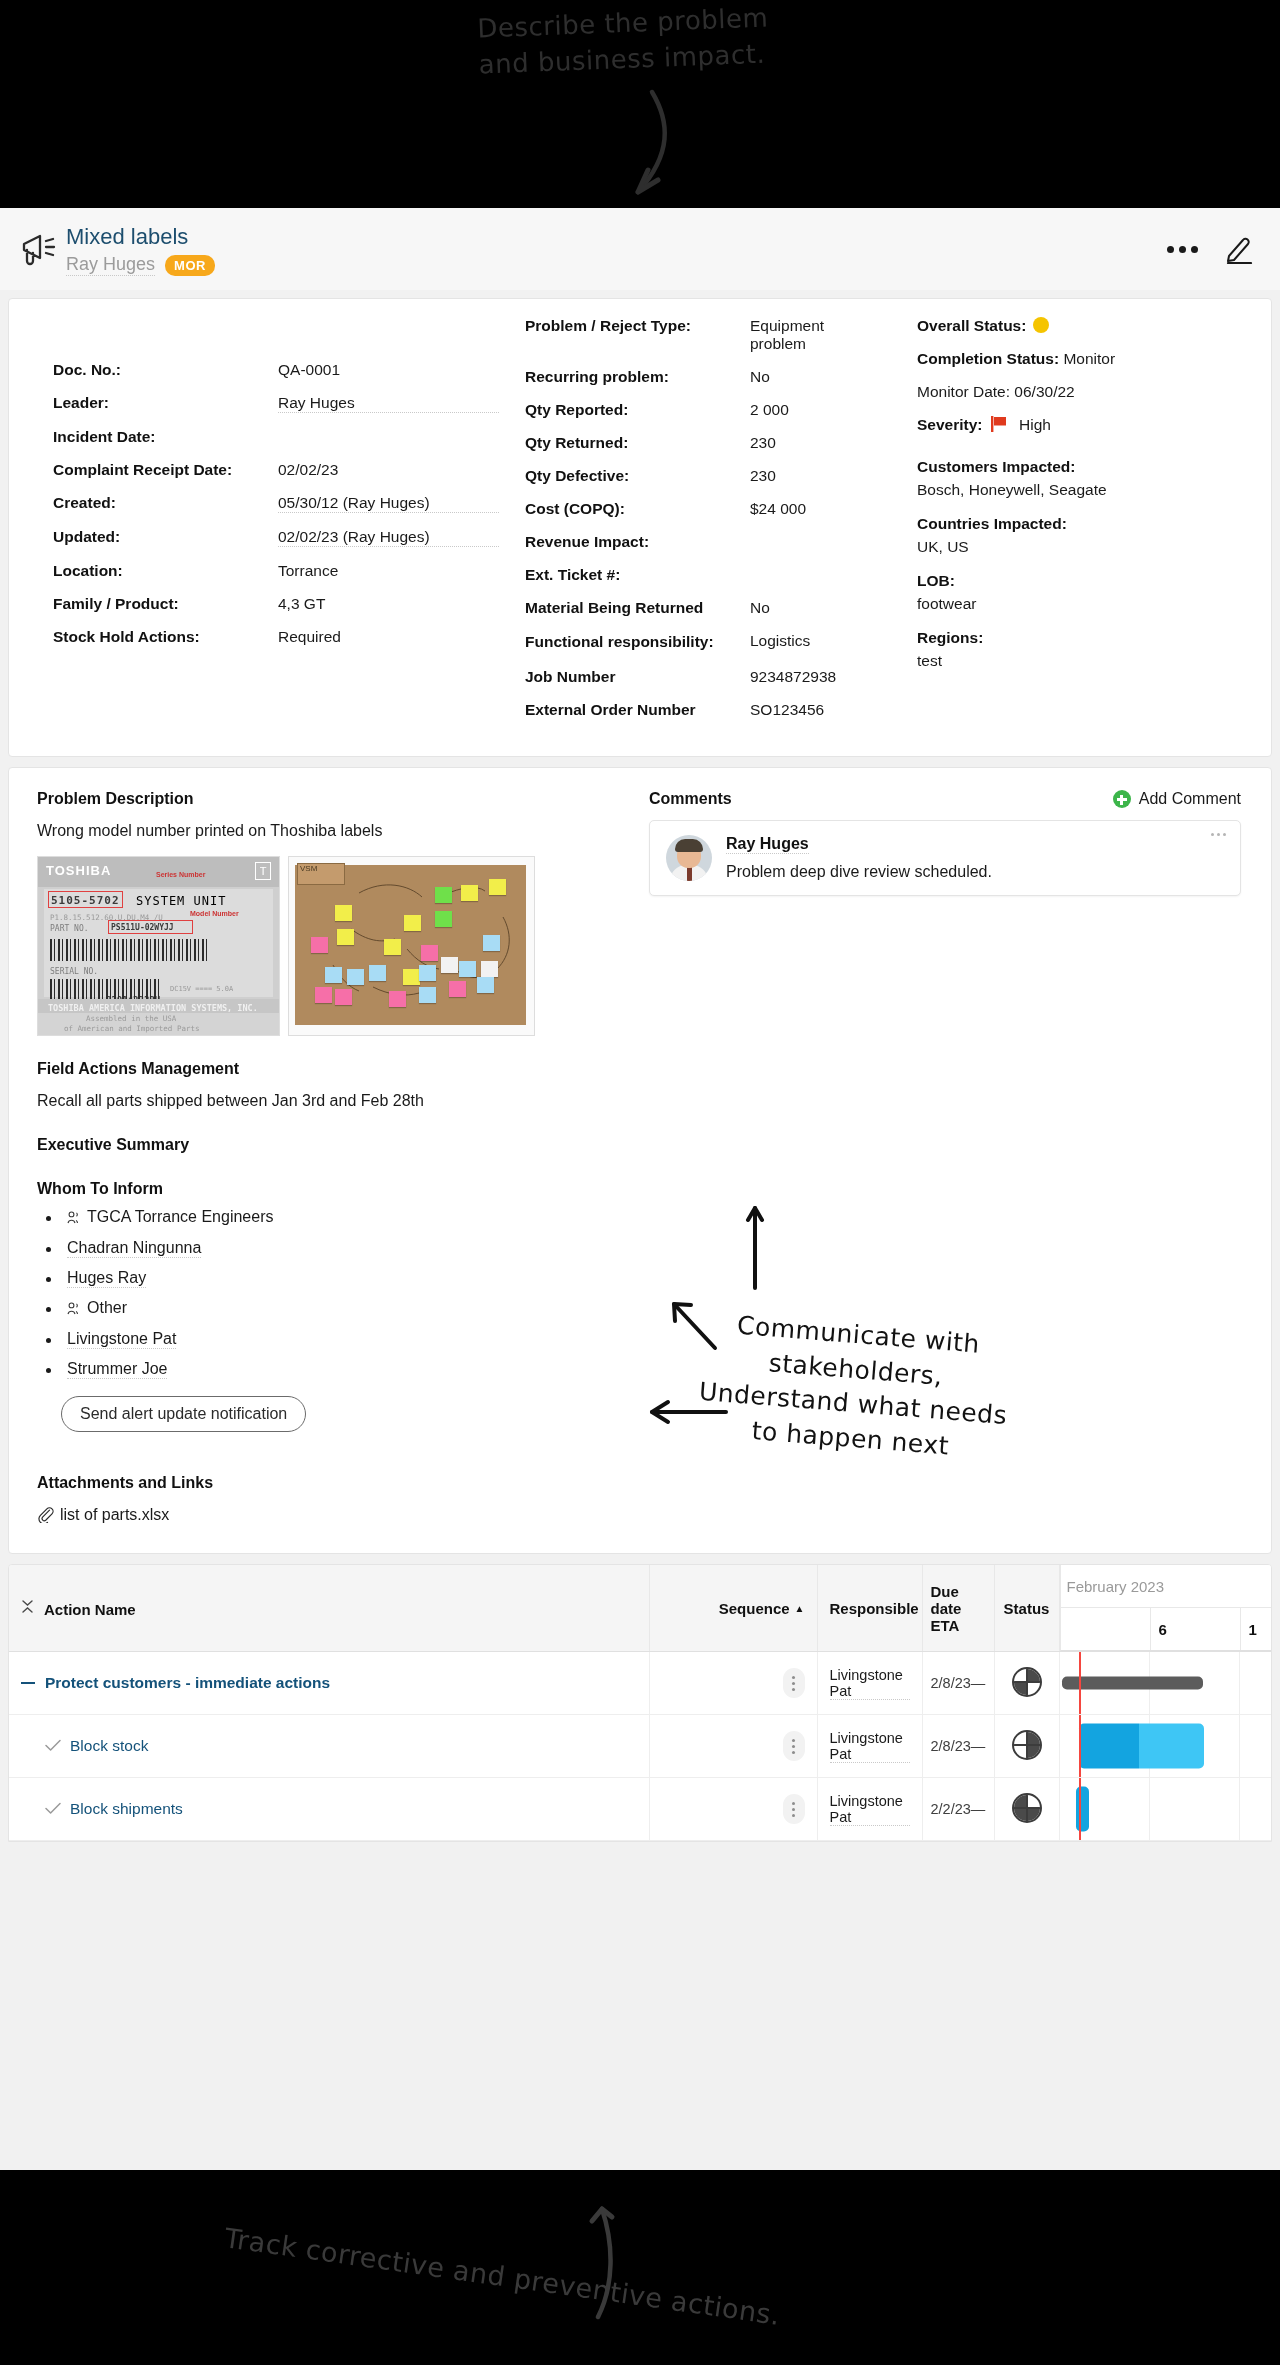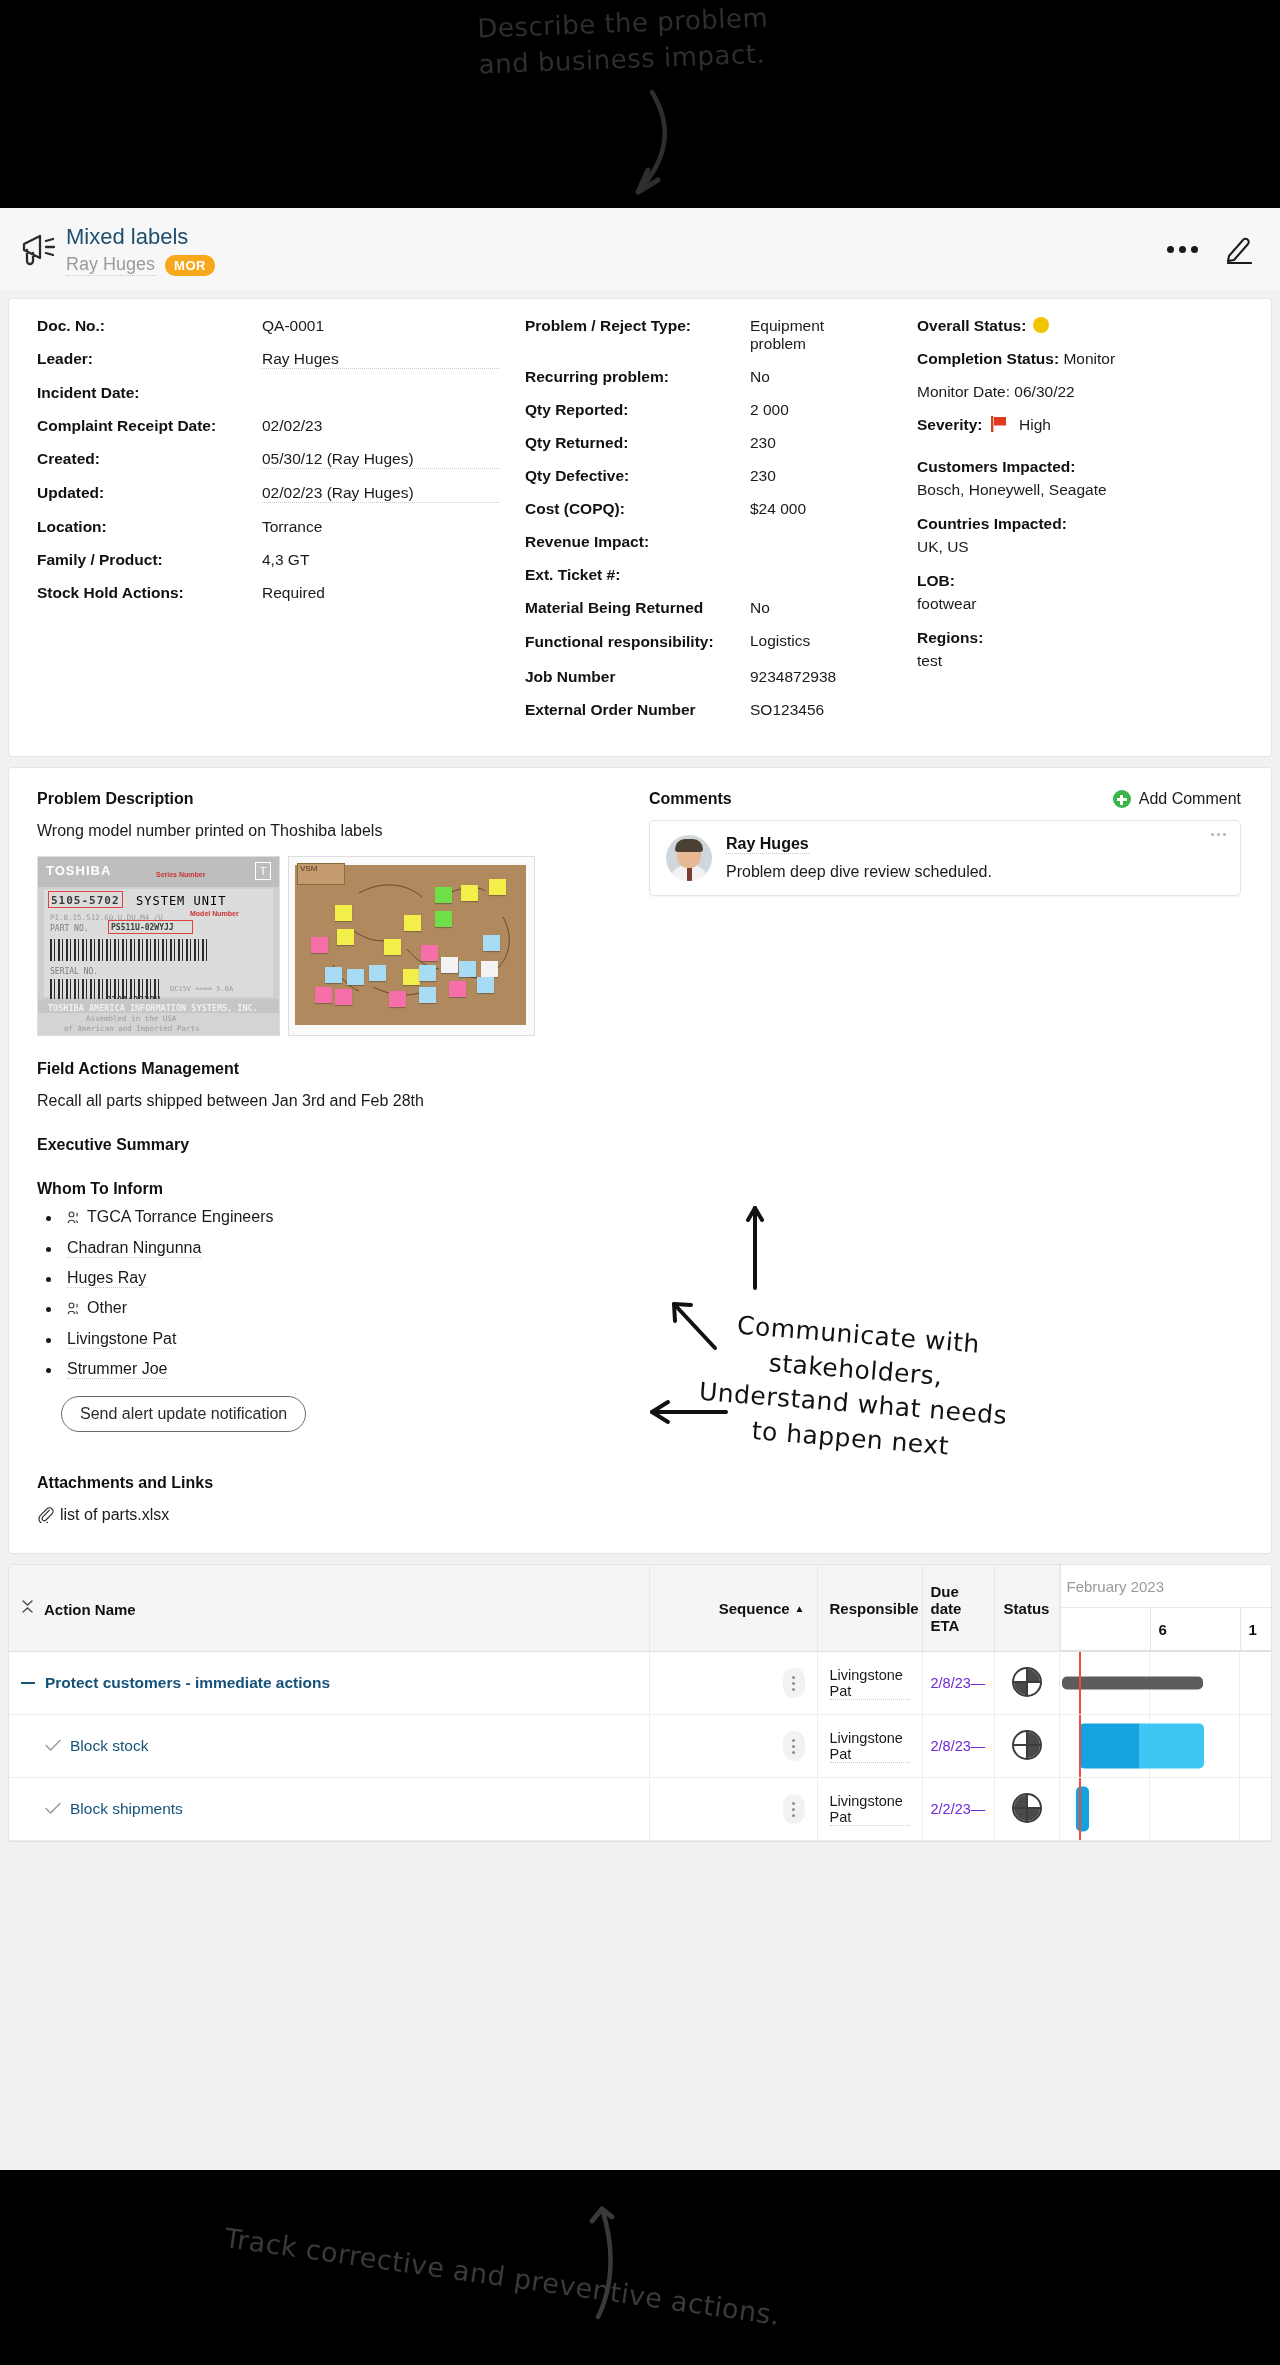--- a/index.html
+++ b/index.html
@@ -47,21 +47,21 @@
     padding: 3px 9px 3px 9px; border-radius: 10px; letter-spacing: .5px;
   }
   .hdr-actions { display: flex; align-items: center; gap: 26px; padding-right: 8px; padding-top: 10px; }
   .dots-btn { display: flex; gap: 5px; cursor: pointer; }
   .dots-btn i { width: 7px; height: 7px; background: #1a1a1a; border-radius: 50%; display: block; }
   .pencil-btn { width: 30px; height: 30px; cursor: pointer; }
 
   
   .details { display: flex; padding: 18px 0 22px 0; }
   .col { padding: 0 10px; }
-  .col-a { width: 500px; padding-left: 28px; }
+  .col-a { width: 500px; padding-left: 44px; margin-top: 44px; }
   .col-b { width: 400px; padding-left: 16px; }
   .col-c { width: 360px; padding-left: 8px; }
 
   .row { display: flex; align-items: flex-start; margin-bottom: 15px; font-size: 15.5px; }
   .row .k { font-weight: 700; color: #111; flex: 0 0 auto; }
   .col-a .k { width: 225px; }
   .col-b .k { width: 225px; }
   .row .v { color: #1a1a1a; flex: 1; }
   .v.dotted { border-bottom: 1px dotted #c9c9c9; display: inline-block; align-self: flex-start; }
 
@@ -157,21 +157,21 @@
   .th-sort { display:inline-block; margin-left:5px; font-size:10px; vertical-align:2px; }
   .collapse-ico { display:inline-block; width:13px; margin-right:10px; vertical-align:1px; }
   .row-name { color:#14527a; font-size:15.5px; }
   .row-name.bold { font-weight:700; }
   .name-cell { display:flex; align-items:center; }
   .minus { display:inline-block; width:14px; height:2px; background:#14527a; margin-right:10px; }
   .check { display:inline-block; width:16px; margin-right:9px; margin-left:24px; color:#9a9a9a; }
   .kebab { width:22px; height:30px; border-radius:11px; background:#f2f2f2; display:inline-flex; flex-direction:column; align-items:center; justify-content:center; gap:3px; cursor:pointer; float:right; }
   .kebab i { width:3px; height:3px; border-radius:50%; background:#8d8d8d; display:block; }
   .resp { color:#1a1a1a; font-size:14.5px; border-bottom:1px dotted #c9c9c9; display:inline-block; }
-  .due { color:#6d28d9; font-size:14.5px; line-height:1.25; }
+  .due { color:#404040; font-size:14.5px; line-height:1.25; }
 
   .pie { width:30px; height:30px; border-radius:50%; border:2px solid #3c3c3c; display:inline-block; position:relative; overflow:hidden; background:#fff; }
   .pie .fill { position:absolute; background:#4a4a4a; }
   .pie.q1 .fill { left:50%; top:0; width:50%; height:50%; }
   .pie.q1 .fill2 { position:absolute; left:0; top:50%; width:50%; height:50%; background:#4a4a4a; }
   .pie.half .fill { left:50%; top:0; width:50%; height:100%; }
   .pie.q3 .fill { left:0; top:0; width:50%; height:100%; }
   .pie.q3 .fill2 { position:absolute; left:50%; top:50%; width:50%; height:50%; background:#4a4a4a; }
   .pie .vline { position:absolute; left:50%; top:0; width:2px; height:100%; background:#3c3c3c; margin-left:-1px; }
   .pie .hline { position:absolute; top:50%; left:0; height:2px; width:100%; background:#3c3c3c; margin-top:-1px; }

